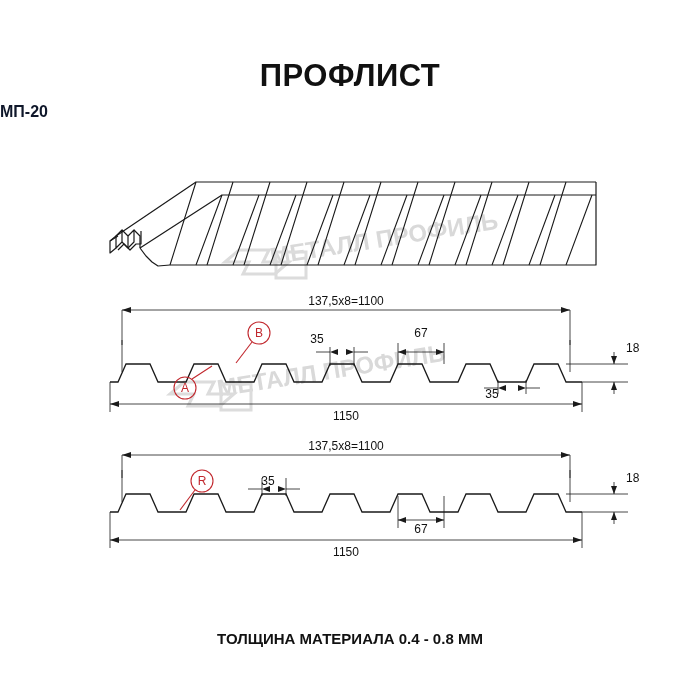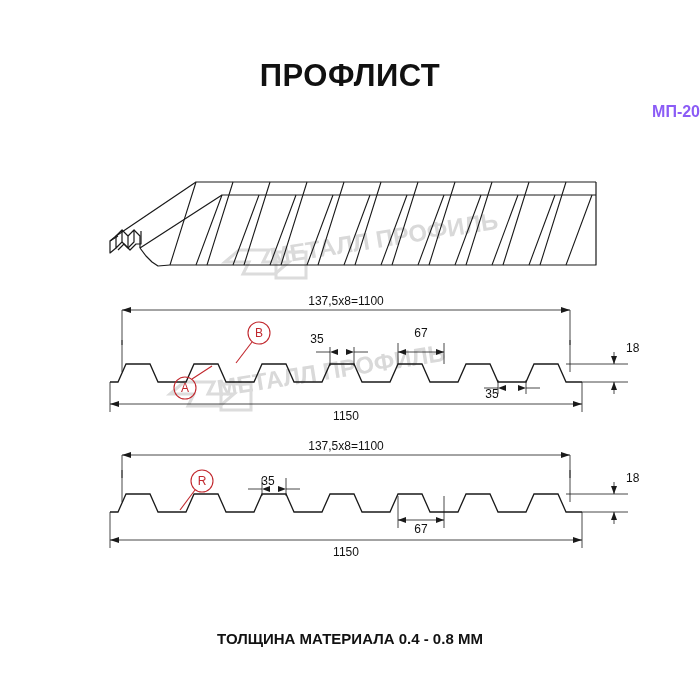--- a/index.html
+++ b/index.html
@@ -28,24 +28,24 @@
     font-size: 31px;
     font-weight: bold;
     letter-spacing: 0.5px;
     color: #111111;
   }
   .subtitle {
     position: absolute;
     top: 103px;
     left: 0;
     width: 700px;
-    text-align: right;
+    text-align: left;
     font-size: 16px;
     font-weight: bold;
-    color: #8b5cf6;
+    color: #0f172a;
   }
   .footer {
     position: absolute;
     top: 618px;
     left: 0;
     width: 700px;
     text-align: center;
     font-size: 15px;
     font-weight: bold;
     color: #111111;

